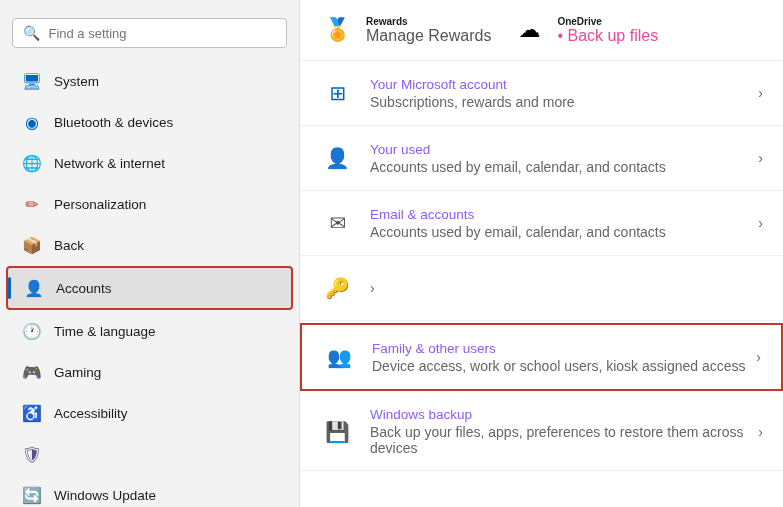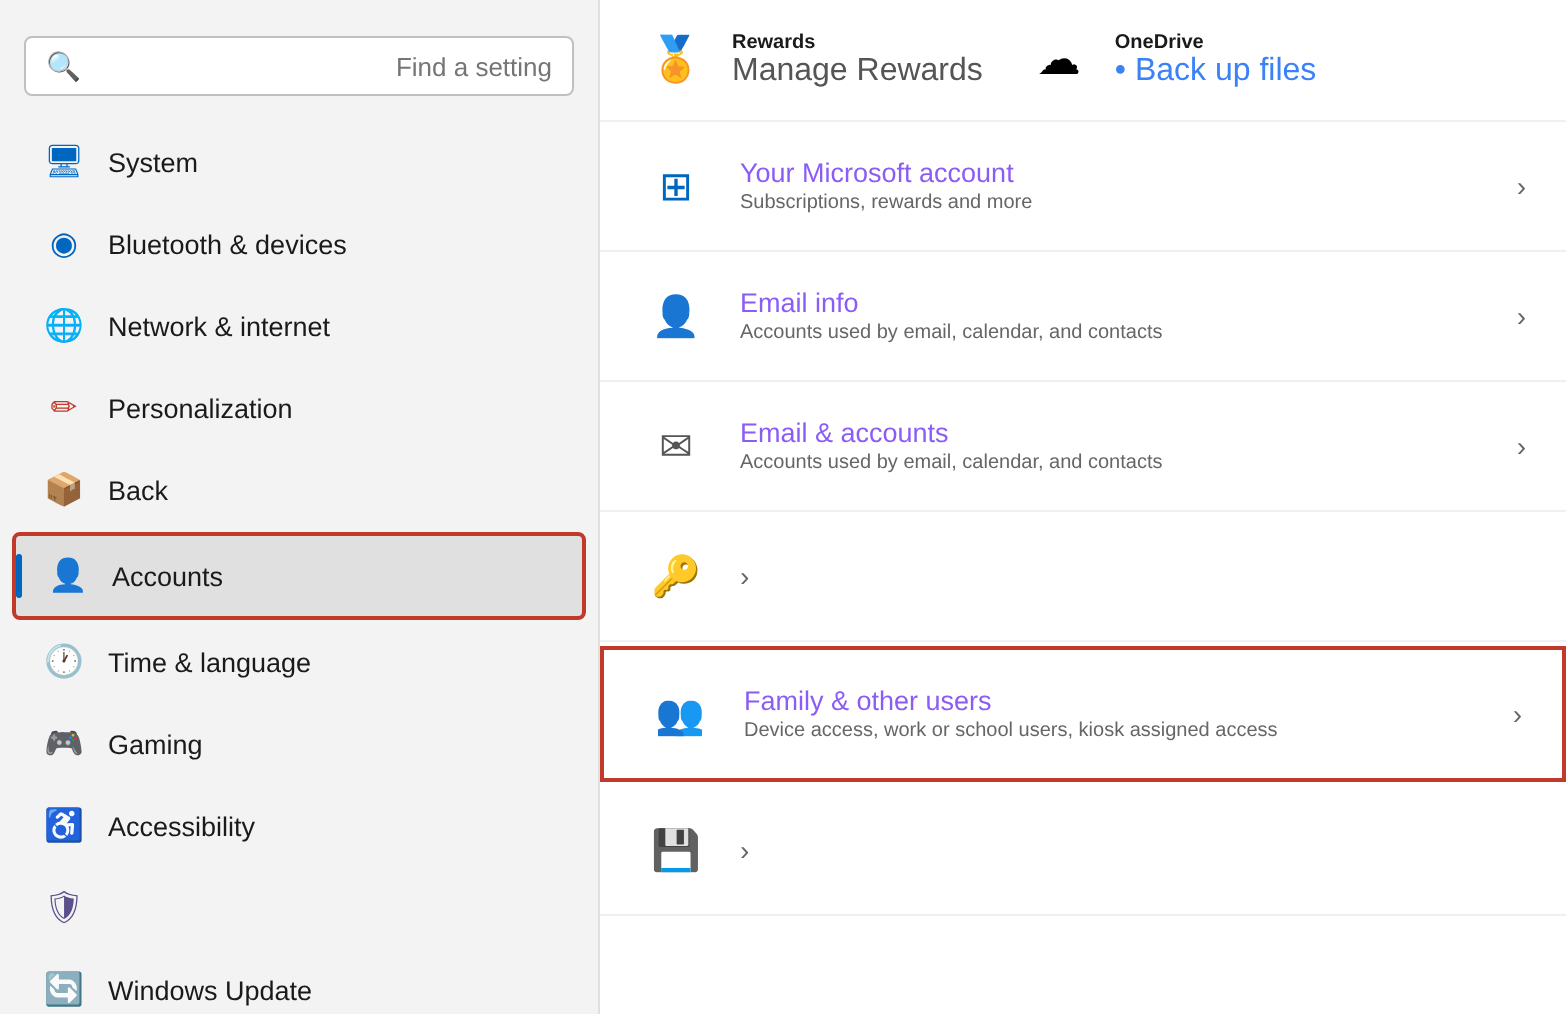--- a/index.html
+++ b/index.html
@@ -34,21 +34,20 @@
       gap: 8px;
     }
 
     .search-box input {
       border: none;
       outline: none;
       background: transparent;
       font-size: 13px;
       color: #737373;
       flex: 1;
-      text-align: right;
     }
 
     .search-icon-svg {
       color: #555;
       font-size: 14px;
     }
 
     .nav-item {
       display: flex;
       align-items: center;
@@ -125,21 +124,21 @@
       font-weight: 600;
       color: #1a1a1a;
     }
 
     .top-card-text .subtitle {
       font-size: 16px;
       color: #555;
     }
 
     .top-card-text .subtitle.blue {
-      color: #3b82f6;
+      color: #ec4899;
     }
 
     
     .settings-list {
       padding: 0;
     }
 
     .settings-item {
       display: flex;
       align-items: center;
@@ -169,21 +168,21 @@
       flex: 1;
     }
 
     .settings-item-text .title {
       font-size: 13.5px;
       font-weight: 500;
       color: #8b5cf6;
     }
 
     .settings-item-text .subtitle {
-      font-size: 10px;
+      font-size: 14px;
       color: #666;
       margin-top: 2px;
     }
 
     .chevron {
       color: #666;
       font-size: 14px;
     }
   </style>
 </head>
@@ -267,21 +266,21 @@
         <div class="settings-item-icon" style="color: rgb(0, 103, 192);">⊞</div>
         <div class="settings-item-text">
           <div class="title">Your Microsoft account</div>
           <div class="subtitle">Subscriptions, rewards and more</div>
         </div>
         <span class="chevron">›</span>
       </div>
       <div class="settings-item">
         <div class="settings-item-icon" style="color: rgb(0, 103, 192);">👤</div>
         <div class="settings-item-text">
-          <div class="title">Email info</div>
+          <div class="title">Your used</div>
           <div class="subtitle">Accounts used by email, calendar, and contacts</div>
         </div>
         <span class="chevron">›</span>
       </div>
       <div class="settings-item">
         <div class="settings-item-icon" style="color: rgb(85, 85, 85);">✉</div>
         <div class="settings-item-text">
           <div class="title">Email &amp; accounts</div>
           <div class="subtitle">Accounts used by email, calendar, and contacts</div>
         </div>
@@ -294,16 +293,20 @@
       <div class="settings-item highlighted">
         <div class="settings-item-icon" style="color: rgb(0, 103, 192);">👥</div>
         <div class="settings-item-text">
           <div class="title">Family &amp; other users</div>
           <div class="subtitle">Device access, work or school users, kiosk assigned access</div>
         </div>
         <span class="chevron">›</span>
       </div>
       <div class="settings-item">
         <div class="settings-item-icon" style="color: rgb(0, 103, 192);">💾</div>
+        <div class="settings-item-text">
+          <div class="title">Windows backup</div>
+          <div class="subtitle">Back up your files, apps, preferences to restore them across devices</div>
+        </div>
         <span class="chevron">›</span>
       </div>
     </div>
 </main>
 
 </body></html>

